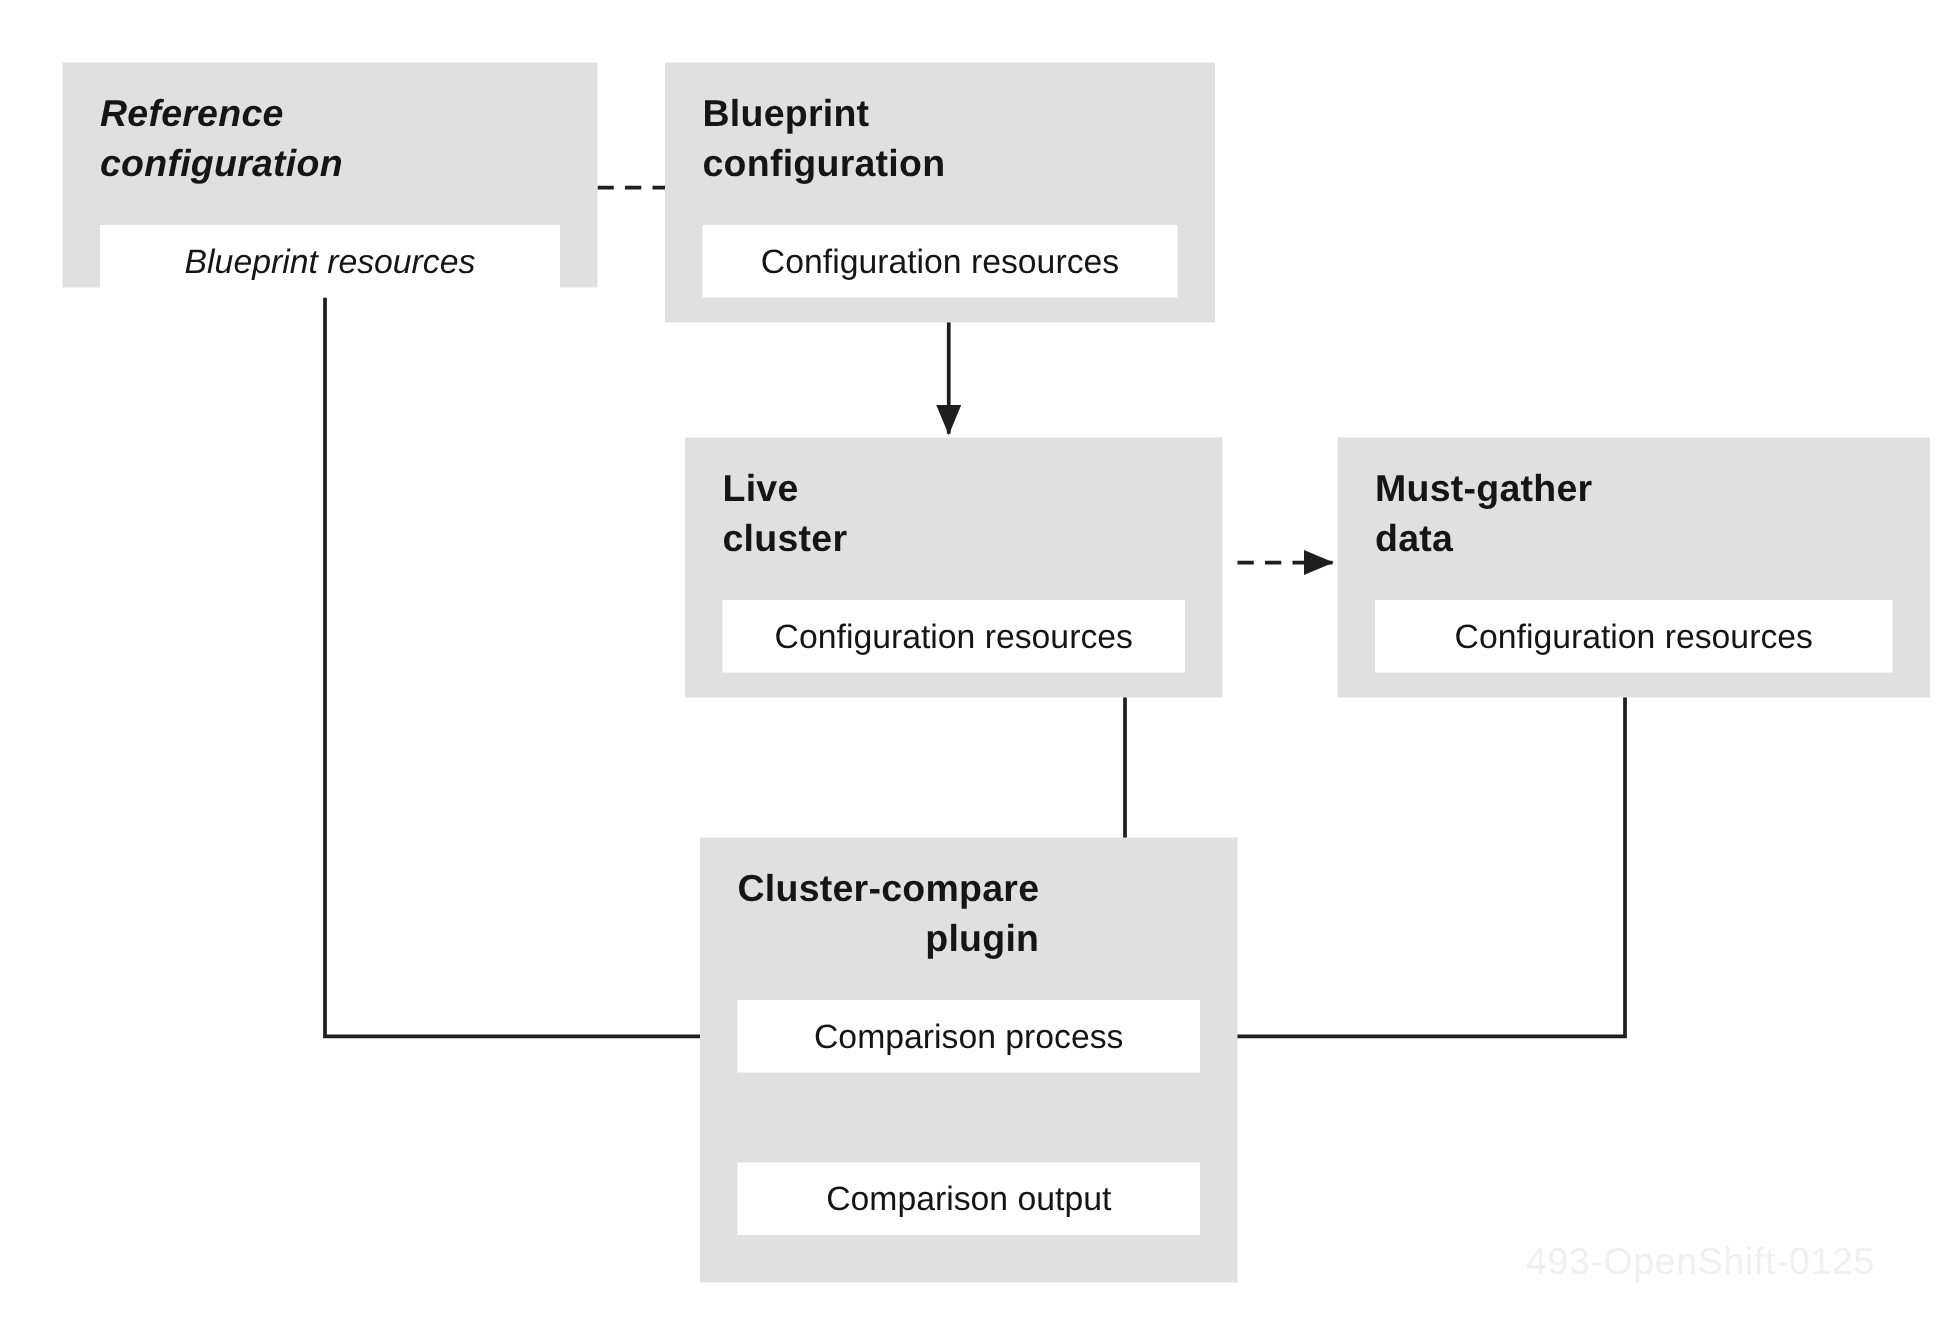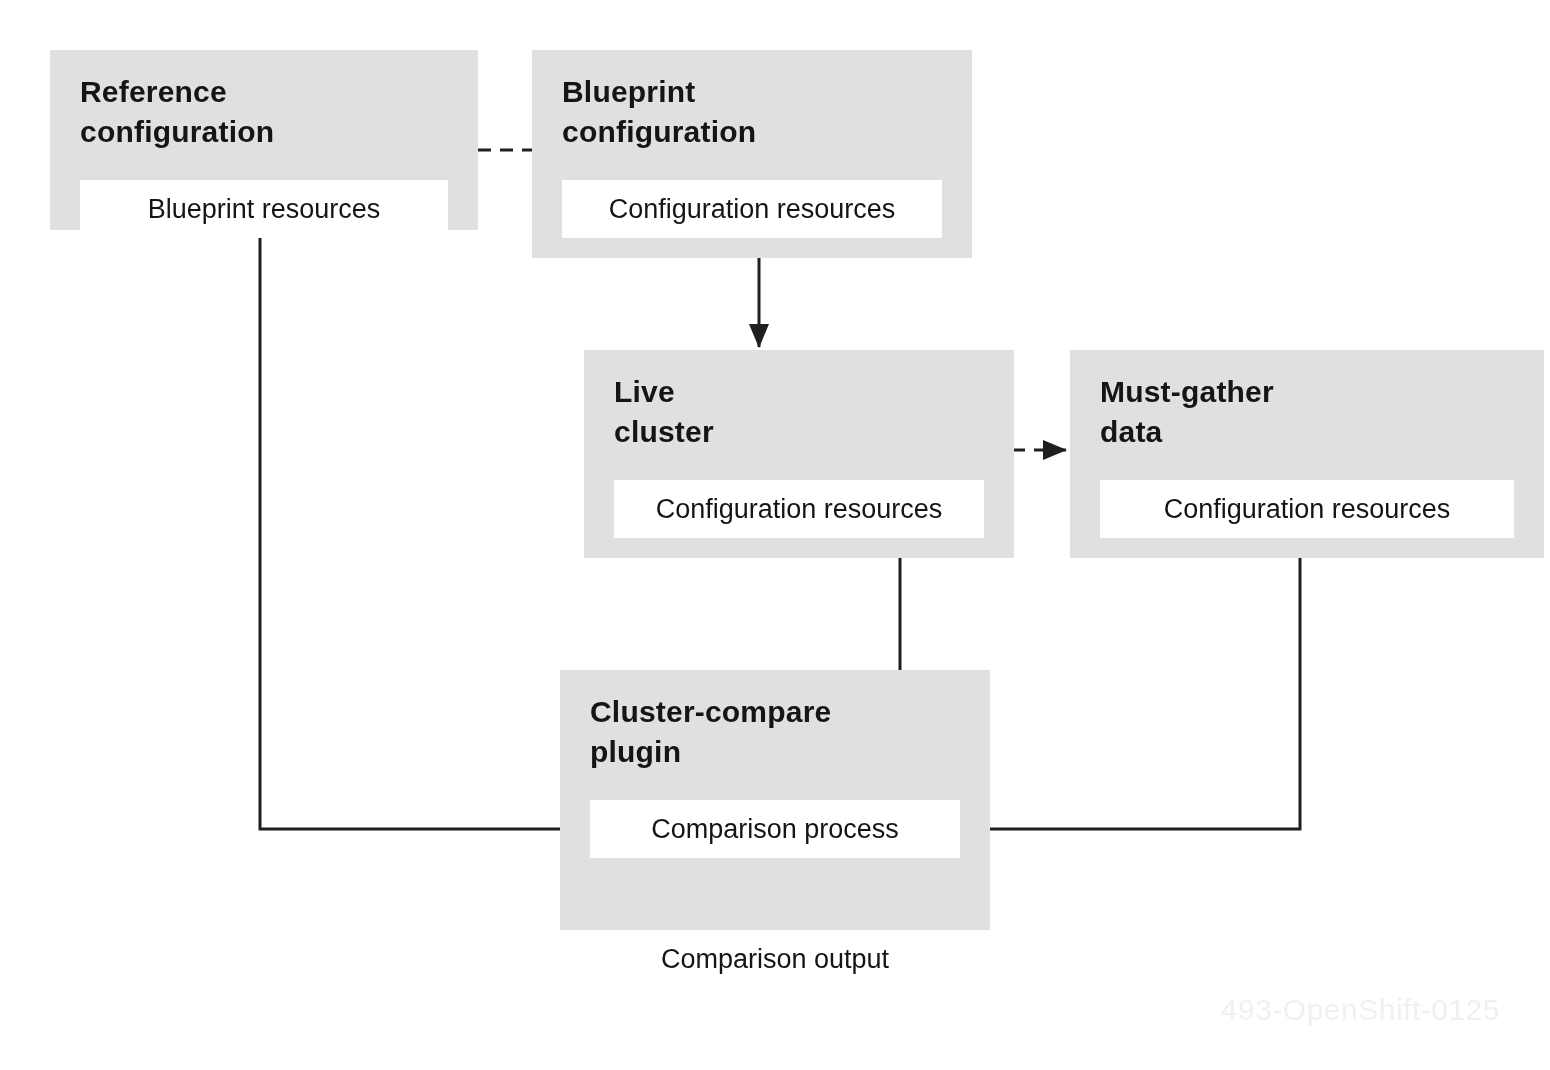--- a/index.html
+++ b/index.html
@@ -46,25 +46,25 @@
     display: flex;
     align-items: center;
     justify-content: center;
     font-size: 27px;
     font-weight: 400;
     color: var(--ink);
   }
   .leaf.row1 { top: 130px; }
   .leaf.row2 { top: 260px; }
 
-  #node-reference  { left: 50px;   top: 50px;  width: 428px; height: 180px; }
+  #node-reference  { left: 50px;   top: 50px;  width: 428px; height: 180px; font-style: italic; }
   #node-blueprint  { left: 532px;  top: 50px;  width: 440px; height: 208px; }
-  #node-live       { left: 584px;  top: 350px; width: 430px; height: 208px; padding-left: 12px; }
+  #node-live       { left: 548px;  top: 350px; width: 430px; height: 208px; padding-left: 12px; }
   #node-mustgather { left: 1070px; top: 350px; width: 474px; height: 208px; }
-  #node-plugin     { left: 560px;  top: 670px; width: 430px; height: 260px; }
+  #node-plugin     { left: 560px;  top: 670px; width: 430px; height: 356px; text-align: right; }
 
   svg.arrows {
     position: absolute;
     left: 0; top: 0;
     width: 1550px;
     height: 1070px;
     pointer-events: none;
   }
   .arrow-line {
     fill: none;

